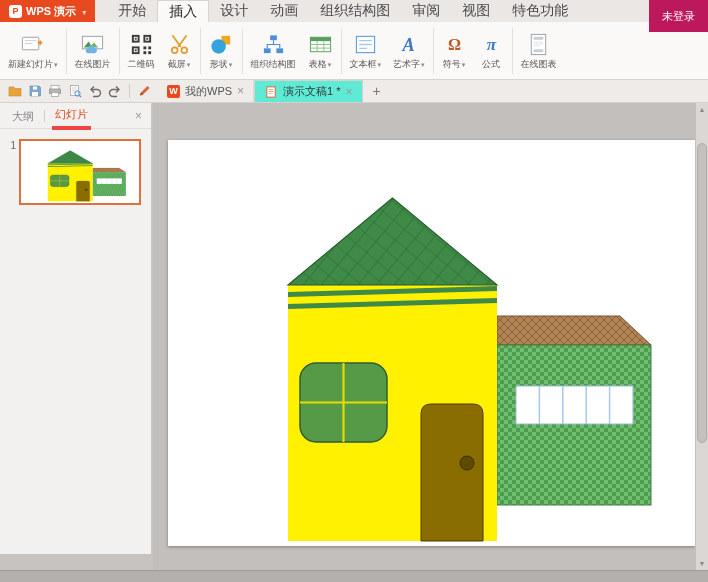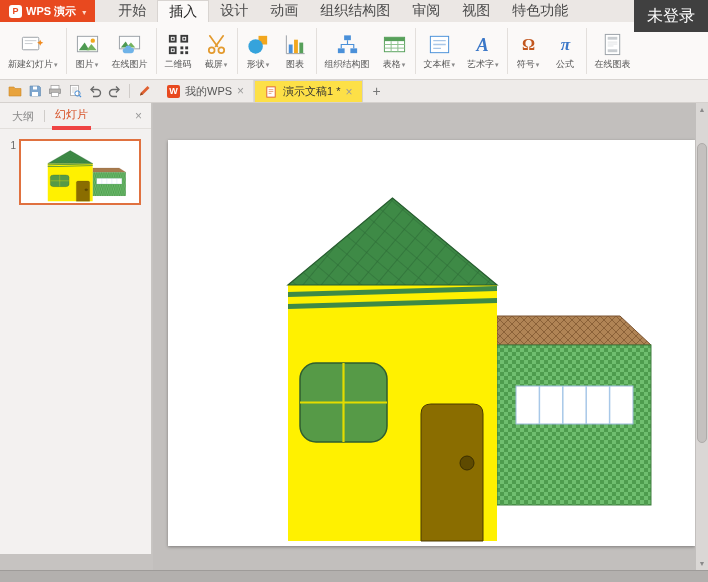--- a/index.html
+++ b/index.html
@@ -8,40 +8,40 @@
         font-family:"Liberation Sans","DejaVu Sans",sans-serif;overflow:hidden;cursor:default}
 
   
   .titlebar{position:absolute;top:0;left:0;right:0;height:22px;background:#ebe7e4;display:flex;align-items:stretch;z-index:6}
   .logo{display:flex;align-items:center;gap:4px;background:#e8491f;color:#fff;padding:0 9px;font-size:11px;font-weight:700}
   .logo-badge{display:inline-flex;align-items:center;justify-content:center;width:13px;height:13px;background:#fff;color:#e8491f;border-radius:3px;font-size:9px;font-weight:700}
   .logo-caret::after{content:"▾";font-size:8px;color:#ffd9cc;margin-left:2px}
   .menus{display:flex;align-items:stretch;margin-left:12px}
   .menu-item{display:flex;align-items:center;padding:0 11px;font-size:14px;color:#4a4a4a}
   .menu-item.active{background:#fbf9f8;color:#222;font-weight:400;border:1px solid #d8d4d1;border-bottom:none}
-  .login{margin-left:auto;display:flex;align-items:center;background:#404040;color:#fff;font-size:16px;padding:16px 13px}
+  .login{margin-left:auto;display:flex;align-items:center;background:#be185d;color:#fff;font-size:11px;padding:16px 13px}
 
   
   .ribbon{position:absolute;top:22px;left:0;right:0;height:58px;background:#fbf9f8;border-bottom:1px solid #d8d4d1;
           display:flex;align-items:center;padding:0 2px;overflow:hidden}
   .rbtn{display:flex;flex-direction:column;align-items:center;justify-content:center;gap:3px;height:54px;padding:2px 6px;white-space:nowrap;flex:0 0 auto}
   .ricon{width:25px;height:25px;display:block}
   .rlbl{display:flex;font-size:9px;color:#555;line-height:1}
   .arr::after{content:"▾";font-size:7px;color:#8a8a8a;margin-left:1px}
   .rsep{width:1px;height:46px;background:#e3dfdc;margin:0 2px;flex:0 0 auto}
   svg text{font-family:"Liberation Serif","DejaVu Serif",serif}
 
   
   .quickbar{position:absolute;top:80px;left:0;right:0;height:23px;background:#eeebe9;border-bottom:1px solid #d5d1ce;
             display:flex;align-items:center;padding-left:5px}
   .qbtn{width:19px;height:19px;display:flex;align-items:center;justify-content:center;margin-right:1px}
   .qsep{width:1px;height:14px;background:#d0ccc9;margin:0 4px}
   .tabbar{display:flex;align-items:stretch;height:100%;margin-left:4px}
   .doc-tab{display:flex;align-items:center;gap:5px;padding:0 9px;font-size:11px;color:#555;border-right:1px solid #ddd9d6}
-  .doc-tab.active{background:#fde047;border:1px solid #d5d1ce;border-bottom:none;color:#333}
+  .doc-tab.active{background:#5eead4;border:1px solid #d5d1ce;border-bottom:none;color:#333}
   .wps-badge{display:inline-flex;align-items:center;justify-content:center;width:13px;height:13px;background:#e8491f;color:#fff;border-radius:2px;font-size:9px;font-weight:700;font-family:"Liberation Sans",sans-serif}
   .tab-close::after{content:"×";color:#9a9a9a;font-size:12px;line-height:1}
   .newtab{display:flex;align-items:center;padding:0 10px}
   .plus-icon::after{content:"+";font-size:14px;color:#777;line-height:1}
 
   
   .sidebar{position:absolute;left:0;top:103px;width:152px;bottom:28px;background:#f3f1f0;border-right:1px solid #c9c6c3;display:flex;flex-direction:column}
   .sb-header{height:26px;display:flex;align-items:center;padding:0 9px;font-size:11px;border-bottom:1px solid #e2dfdc;flex:0 0 auto}
   .sb-tab{padding:6px 3px 4px;color:#8a8a8a}
   .sb-tab.active{color:#d64b1f;font-weight:400;border-bottom:4px solid #ef4444}
@@ -133,32 +133,20 @@
         <path d="M21 8l1 2.2 2.2 1-2.2 1L21 14.4l-1-2.2-2.2-1 2.2-1z" fill="#f08a1e"></path>
       </svg>
       <span class="rlbl">
           <span>新建幻灯片</span>
           <span class="arr"></span>
         </span>
     </div>
 
     <div class="rsep"></div>
 
-    <div class="rbtn">
-      <svg class="ricon" viewBox="0 0 26 26">
-        <rect x="2.5" y="4.5" width="21" height="16" fill="#fdfdfd" stroke="#9aa0a6"></rect>
-        <circle cx="18.5" cy="9" r="2.3" fill="#f2a71e"></circle>
-        <path d="M4 19l6-8 5 8z" fill="#4d9a52"></path>
-        <path d="M12 19l5-6.5 5.5 6.5z" fill="#74b25e"></path>
-      </svg>
-      <span class="rlbl">
-          <span>图片</span>
-          <span class="arr"></span>
-        </span>
-    </div>
 
     <div class="rbtn">
       <svg class="ricon" viewBox="0 0 26 26">
         <rect x="2.5" y="4.5" width="21" height="13" fill="#fdfdfd" stroke="#9aa0a6"></rect>
         <path d="M4 16l5-6 4 6z" fill="#4d9a52"></path>
         <path d="M10 16l4.5-5 4.5 5z" fill="#74b25e"></path>
         <path d="M8 22a2.5 2.5 0 0 1 .4-4.97A3.4 3.4 0 0 1 15 16.3 2.6 2.6 0 0 1 14.6 22z" fill="#6fb3e8"></path>
       </svg>
       <span class="rlbl">
           <span>在线图片</span>
@@ -212,31 +200,20 @@
       <svg class="ricon" viewBox="0 0 26 26">
         <rect x="13" y="4" width="9" height="9" fill="#f2a71e"></rect>
         <circle cx="10" cy="15" r="7.5" fill="#35a3dc"></circle>
       </svg>
       <span class="rlbl">
           <span>形状</span>
           <span class="arr"></span>
         </span>
     </div>
 
-    <div class="rbtn">
-      <svg class="ricon" viewBox="0 0 26 26">
-        <path d="M3.5 3.5v19h19" stroke="#9aa0a6" fill="none"></path>
-        <rect x="6" y="13" width="4" height="9" fill="#4a90d9"></rect>
-        <rect x="11.5" y="8" width="4" height="14" fill="#f2a71e"></rect>
-        <rect x="17" y="11" width="4" height="11" fill="#57a05a"></rect>
-      </svg>
-      <span class="rlbl">
-          <span>图表</span>
-        </span>
-    </div>
 
 
     <div class="rsep"></div>
 
     <div class="rbtn">
       <svg class="ricon" viewBox="0 0 26 26">
         <rect x="9.5" y="3.5" width="7" height="5" fill="#4a90d9"></rect>
         <rect x="3" y="17" width="7" height="5" fill="#4a90d9"></rect>
         <rect x="16" y="17" width="7" height="5" fill="#4a90d9"></rect>
         <path d="M13 8.5V13M6.5 17v-4h13v4" stroke="#4a90d9" fill="none" stroke-width="1.2"></path>

